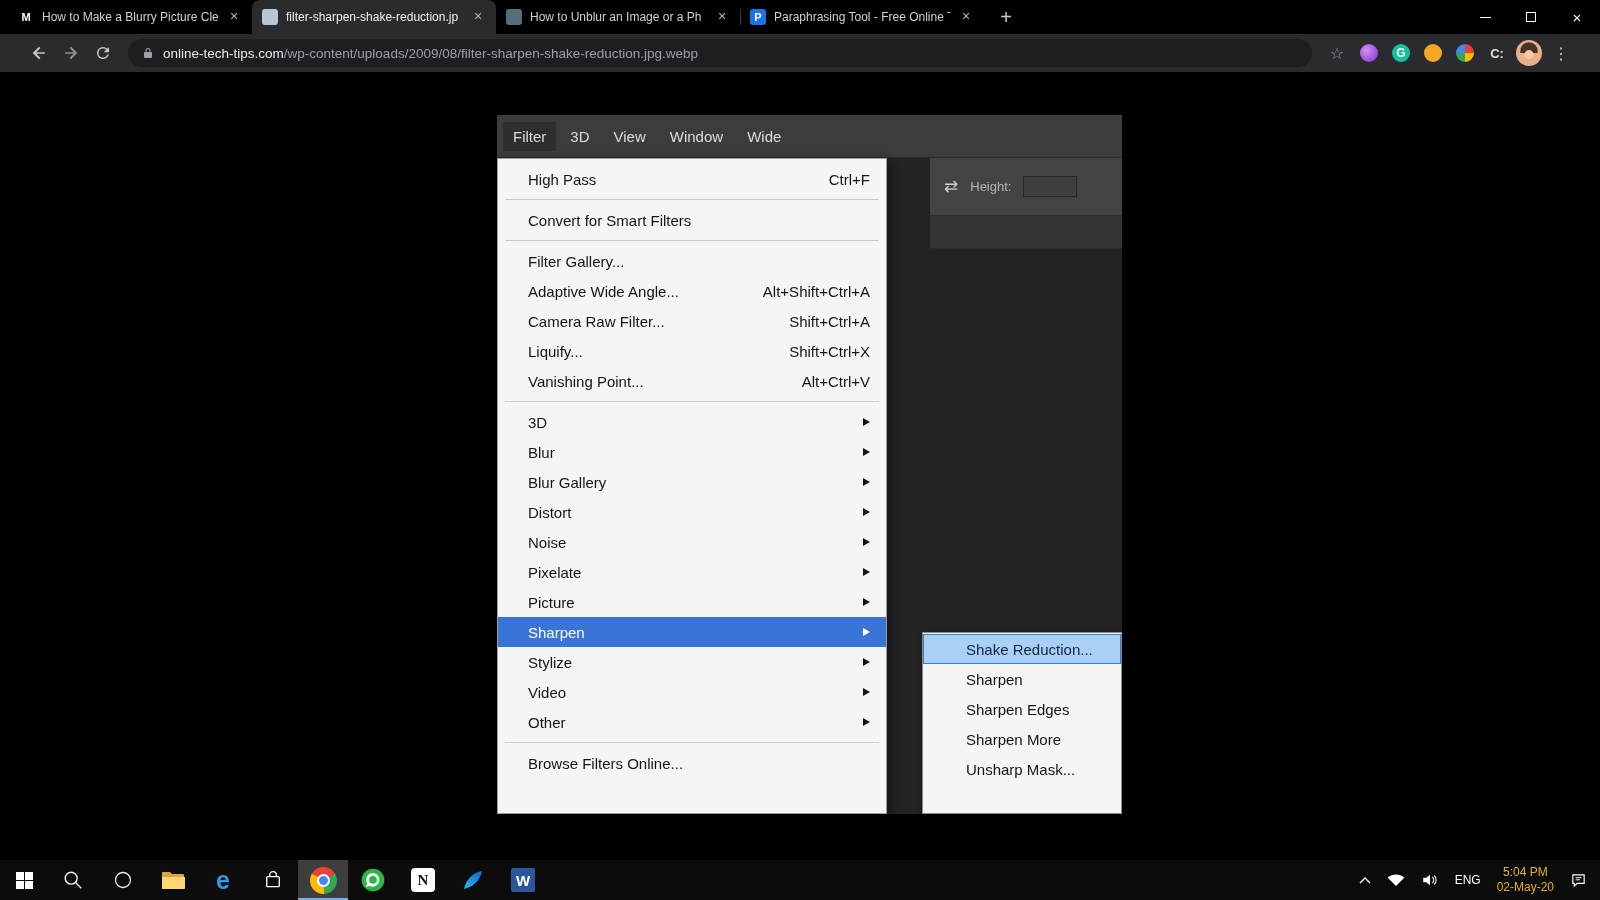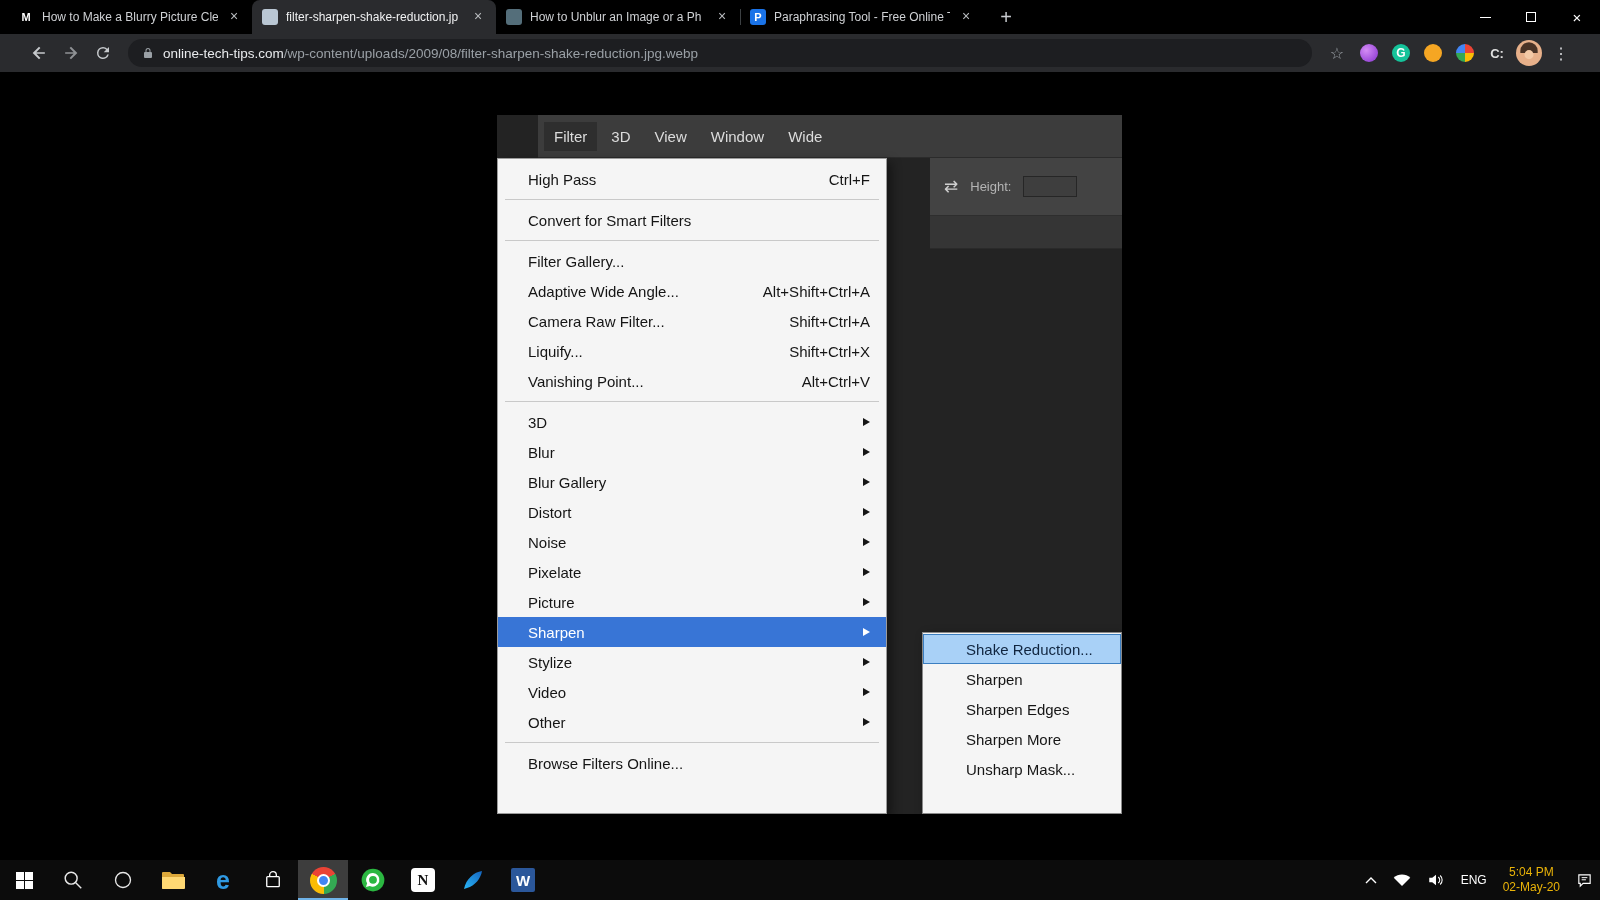--- a/index.html
+++ b/index.html
@@ -37,21 +37,21 @@
   .ext-orange { background:#f5a623; }
   .ext-multi  { background:conic-gradient(#ea4335 0 25%, #fbbc05 0 50%, #34a853 0 75%, #4285f4 0 100%); }
   .ext-c { color:#e0e0e0; font-weight:bold; font-size:13px; }
   .kebab { color:#cfd1d4; font-size:16px; }
 
   
   .page { flex:1 1 auto; position:relative; background:#000; }
 
   
   .ps { position:absolute; left:497px; top:43px; width:625px; height:699px; background:#232323; }
-  .ps-menubar { height:43px; background:#3c3c3c; border-bottom:1px solid #2b2b2b; display:flex; align-items:center; padding-left:4px; color:#dcdcdc; font-size:15px; position:relative; z-index:1;margin-left:41px; }
+  .ps-menubar { height:43px; background:#3c3c3c; border-bottom:1px solid #2b2b2b; display:flex; align-items:center; padding-left:4px; color:#dcdcdc; font-size:15px; position:relative; z-index:1; }
   .ps-menu-item { padding:6px 10px; margin:0 2px; }
   .ps-menu-item.active { background:#2e2e2e; }
   .ps-right { position:absolute; left:433px; top:43px; right:0; bottom:0; background:#232323; }
   .ps-options { height:58px; background:#434343; border-bottom:1px solid #2e2e2e; display:flex; align-items:center; gap:12px; padding-left:14px; color:#b4b4b4; font-size:13px; }
   .swap-icon { color:#cfcfcf; font-size:17px; }
   .height-input { width:54px; height:21px; background:#3e3e3e; border:1px solid #262626; display:inline-block; }
   .ps-band { height:33px; background:#353535; border-bottom:1px solid #2a2a2a; }
 
   .ps-dropdown { position:absolute; left:0; top:43px; width:390px; height:656px; background:#f5f5f5; border:1px solid #9b9b9b; box-shadow:4px 4px 10px rgba(0,0,0,.45); padding:5px 0; font-size:15px; color:#151515; z-index:2; }
   .menu-row { height:30px; display:flex; align-items:center; padding:0 16px 0 30px; }
@@ -67,21 +67,21 @@
   
   .taskbar { height:40px; background:#0c0c0c; display:flex; align-items:stretch; flex:0 0 40px; }
   .tb-btn { width:50px; display:flex; align-items:center; justify-content:center; }
   .tb-btn.start { width:48px; }
   .tb-btn.active { background:var(--taskbar-active, #3d3d3d); box-shadow:inset 0 -2px 0 #6fb3e8; }
   .edge-e { color:#2f9ae3; font-size:25px; font-weight:bold; line-height:1; }
   .notion-n { width:24px; height:24px; background:#fff; border-radius:4px; color:#111; font-family:"Liberation Serif", serif; font-weight:bold; font-size:15px; display:flex; align-items:center; justify-content:center; }
   .word-w { width:24px; height:24px; background:#2b579a; color:#fff; font-weight:bold; font-size:15px; display:flex; align-items:center; justify-content:center; border-radius:2px; }
   .chrome-disc { width:27px; height:27px; border-radius:50%; background:conic-gradient(from -60deg, #ea4335 0 120deg, #34a853 120deg 240deg, #fbbc05 240deg 360deg); position:relative; }
   .chrome-disc::after { content:''; position:absolute; inset:7px; border-radius:50%; background:#4285f4; border:2px solid #fff; }
-  .tray { margin-left:auto; display:flex; align-items:center; gap:2px; }
+  .tray { margin-left:auto; display:flex; align-items:center; gap:2px; padding-right:6px; }
   .tray-item { height:40px; display:flex; align-items:center; justify-content:center; padding:0 7px; }
   .lang { color:#fff; font-size:12px; }
   .clock { color:#eab308; font-size:12px; line-height:15px; text-align:center; flex-direction:column; }
 </style>
 </head>
 <body>
 
 <div class="screen">
 
   <div class="tabbar">

